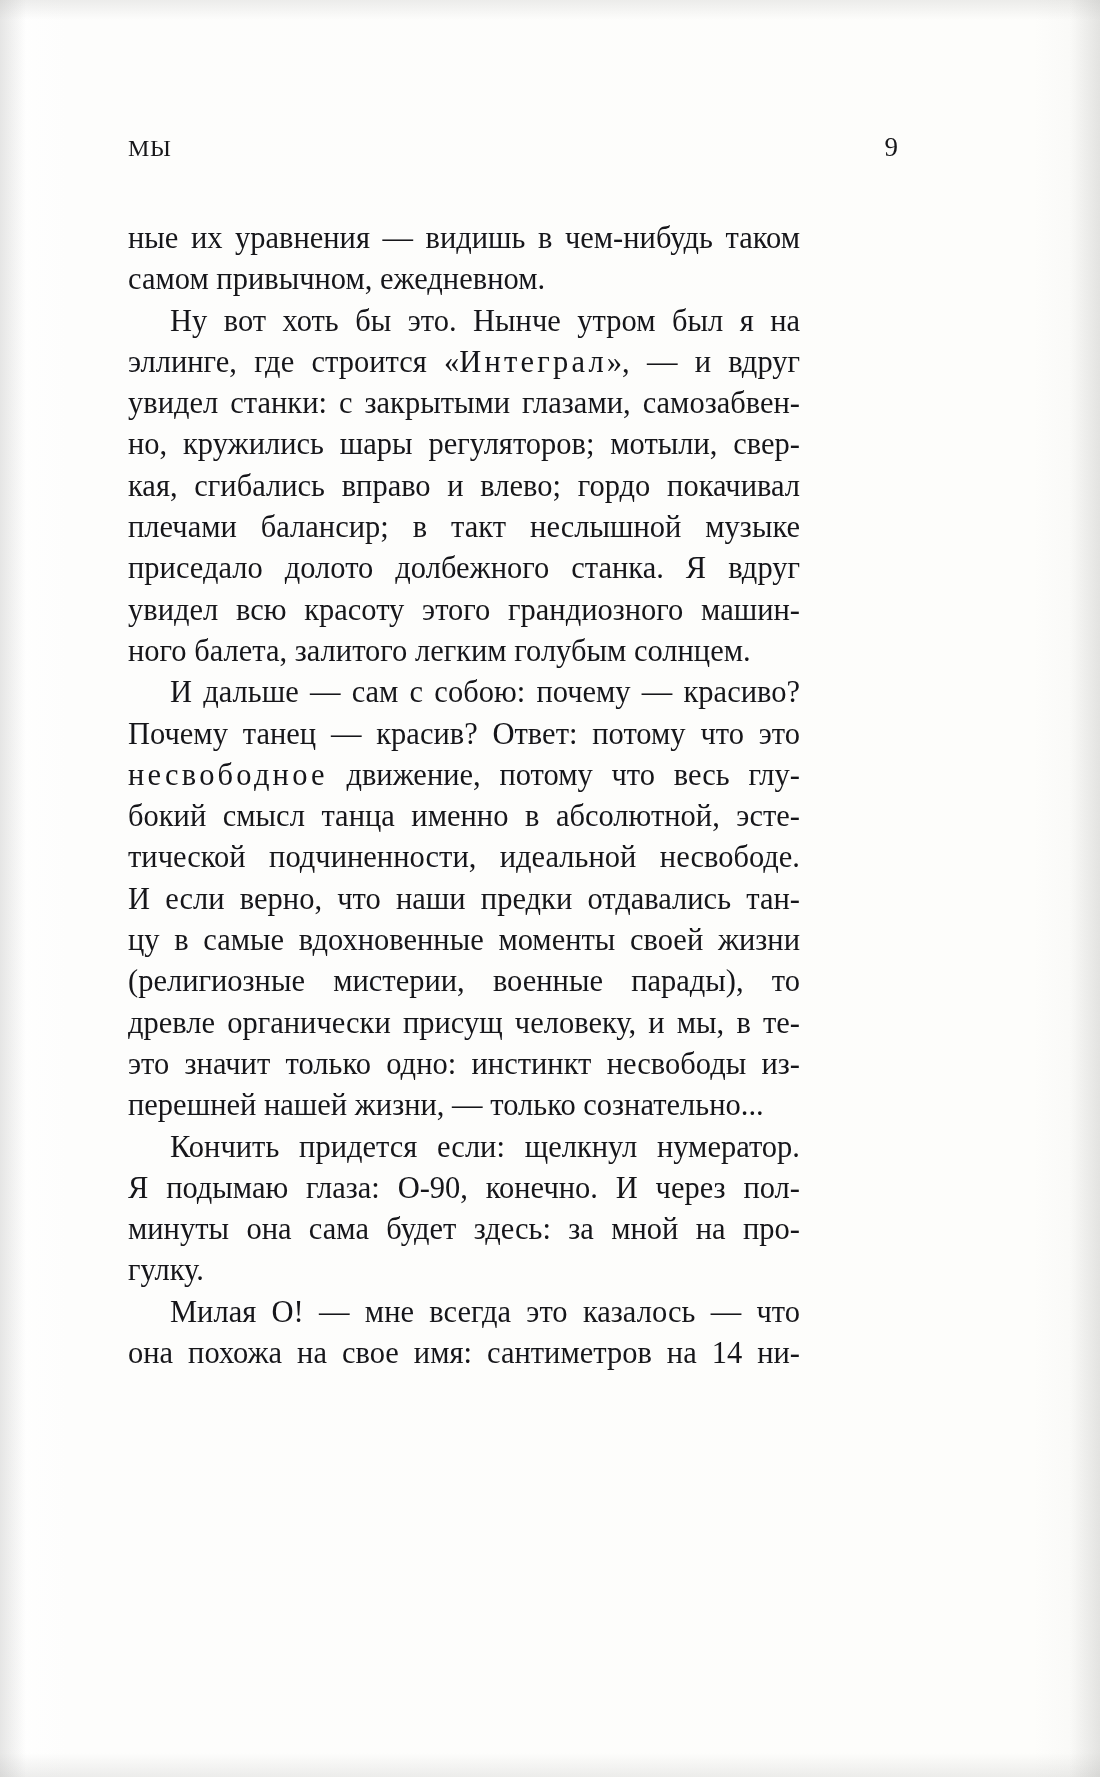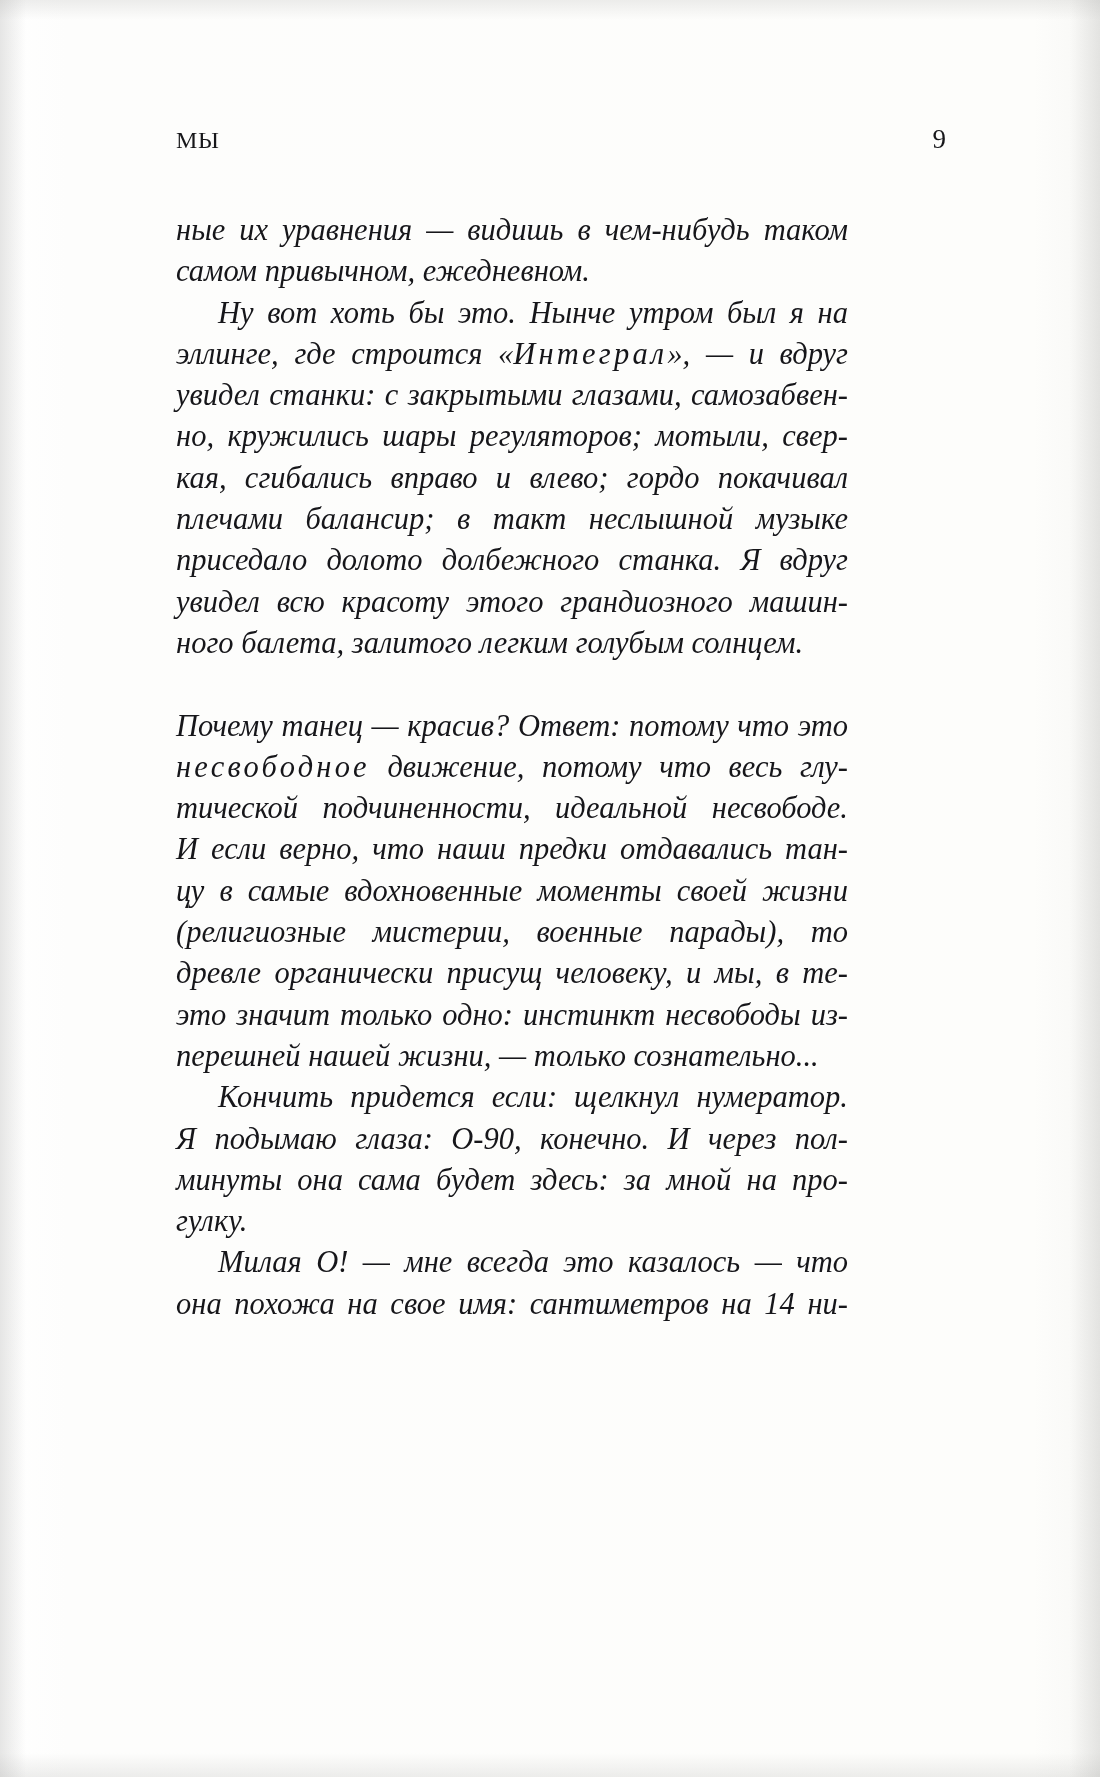--- a/index.html
+++ b/index.html
@@ -53,23 +53,22 @@
     position: absolute;
     bottom: 0; left: 0;
     width: 100%; height: 24px;
     background: linear-gradient(to top, rgba(175,175,173,0.22), rgba(255,255,255,0));
     pointer-events: none;
   }
 
   .text-block {
     position: absolute;
     left: 128px;
-    top: 128px;
+    top: 136px;
     width: 672px;
-    margin-left: 48px;
   }
 
   
   .running-head {
     position: relative;
     height: 44px;
     width: 672px;
   }
   .running-title {
     position: absolute;
@@ -89,21 +88,20 @@
     color: #17171a;
     line-height: 1;
   }
 
   .body-copy {
     position: absolute;
     left: 0;
     top: 82px;
     width: 672px;
     color: #16161a;
-    font-style: italic;
   }
 
   
   .line {
     display: block;
     width: 672px;
     font-size: 30.5px;
     line-height: 41.3px;
     color: #16161a;
     white-space: nowrap;
@@ -155,23 +153,24 @@
           <div class="line"><span class="lw"><span>эллинге, где строится «</span><span class="spaced">Интеграл</span><span>», — и вдруг</span></span></div>
           <div class="line"><span class="lw"><span>увидел станки: с закрытыми глазами, самозабвен-</span></span></div>
           <div class="line"><span class="lw"><span>но, кружились шары регуляторов; мотыли, свер-</span></span></div>
           <div class="line"><span class="lw"><span>кая, сгибались вправо и влево; гордо покачивал</span></span></div>
           <div class="line"><span class="lw"><span>плечами балансир; в такт неслышной музыке</span></span></div>
           <div class="line"><span class="lw"><span>приседало долото долбежного станка. Я вдруг</span></span></div>
           <div class="line"><span class="lw"><span>увидел всю красоту этого грандиозного машин-</span></span></div>
           <div class="line last"><span class="lw"><span>ного балета, залитого легким голубым солнцем.</span></span></div>
         </div>
         <div class="paragraph">
-          <div class="line"><span class="lw"><span class="indent-space">&nbsp;</span></span></div>
+          <div class="line"><span class="lw"><span class="indent-space">&nbsp;</span><span>И дальше — сам с собою: почему — красиво?</span></span></div>
           <div class="line"><span class="lw"><span>Почему танец — красив? Ответ: потому что это</span></span></div>
           <div class="line"><span class="lw"><span class="spaced">несвободное</span><span> движение, потому что весь глу-</span></span></div>
+          <div class="line"><span class="lw"><span>бокий смысл танца именно в абсолютной, эсте-</span></span></div>
           <div class="line"><span class="lw"><span>тической подчиненности, идеальной несвободе.</span></span></div>
           <div class="line"><span class="lw"><span>И если верно, что наши предки отдавались тан-</span></span></div>
           <div class="line"><span class="lw"><span>цу в самые вдохновенные моменты своей жизни</span></span></div>
           <div class="line"><span class="lw"><span>(религиозные мистерии, военные парады), то</span></span></div>
           <div class="line"><span class="lw"><span>древле органически присущ человеку, и мы, в те-</span></span></div>
           <div class="line"><span class="lw"><span>это значит только одно: инстинкт несвободы из-</span></span></div>
           <div class="line last"><span class="lw"><span>перешней нашей жизни, — только сознательно...</span></span></div>
         </div>
         <div class="paragraph">
           <div class="line"><span class="lw"><span class="indent-space">&nbsp;</span><span>Кончить придется если: щелкнул нумератор.</span></span></div>

